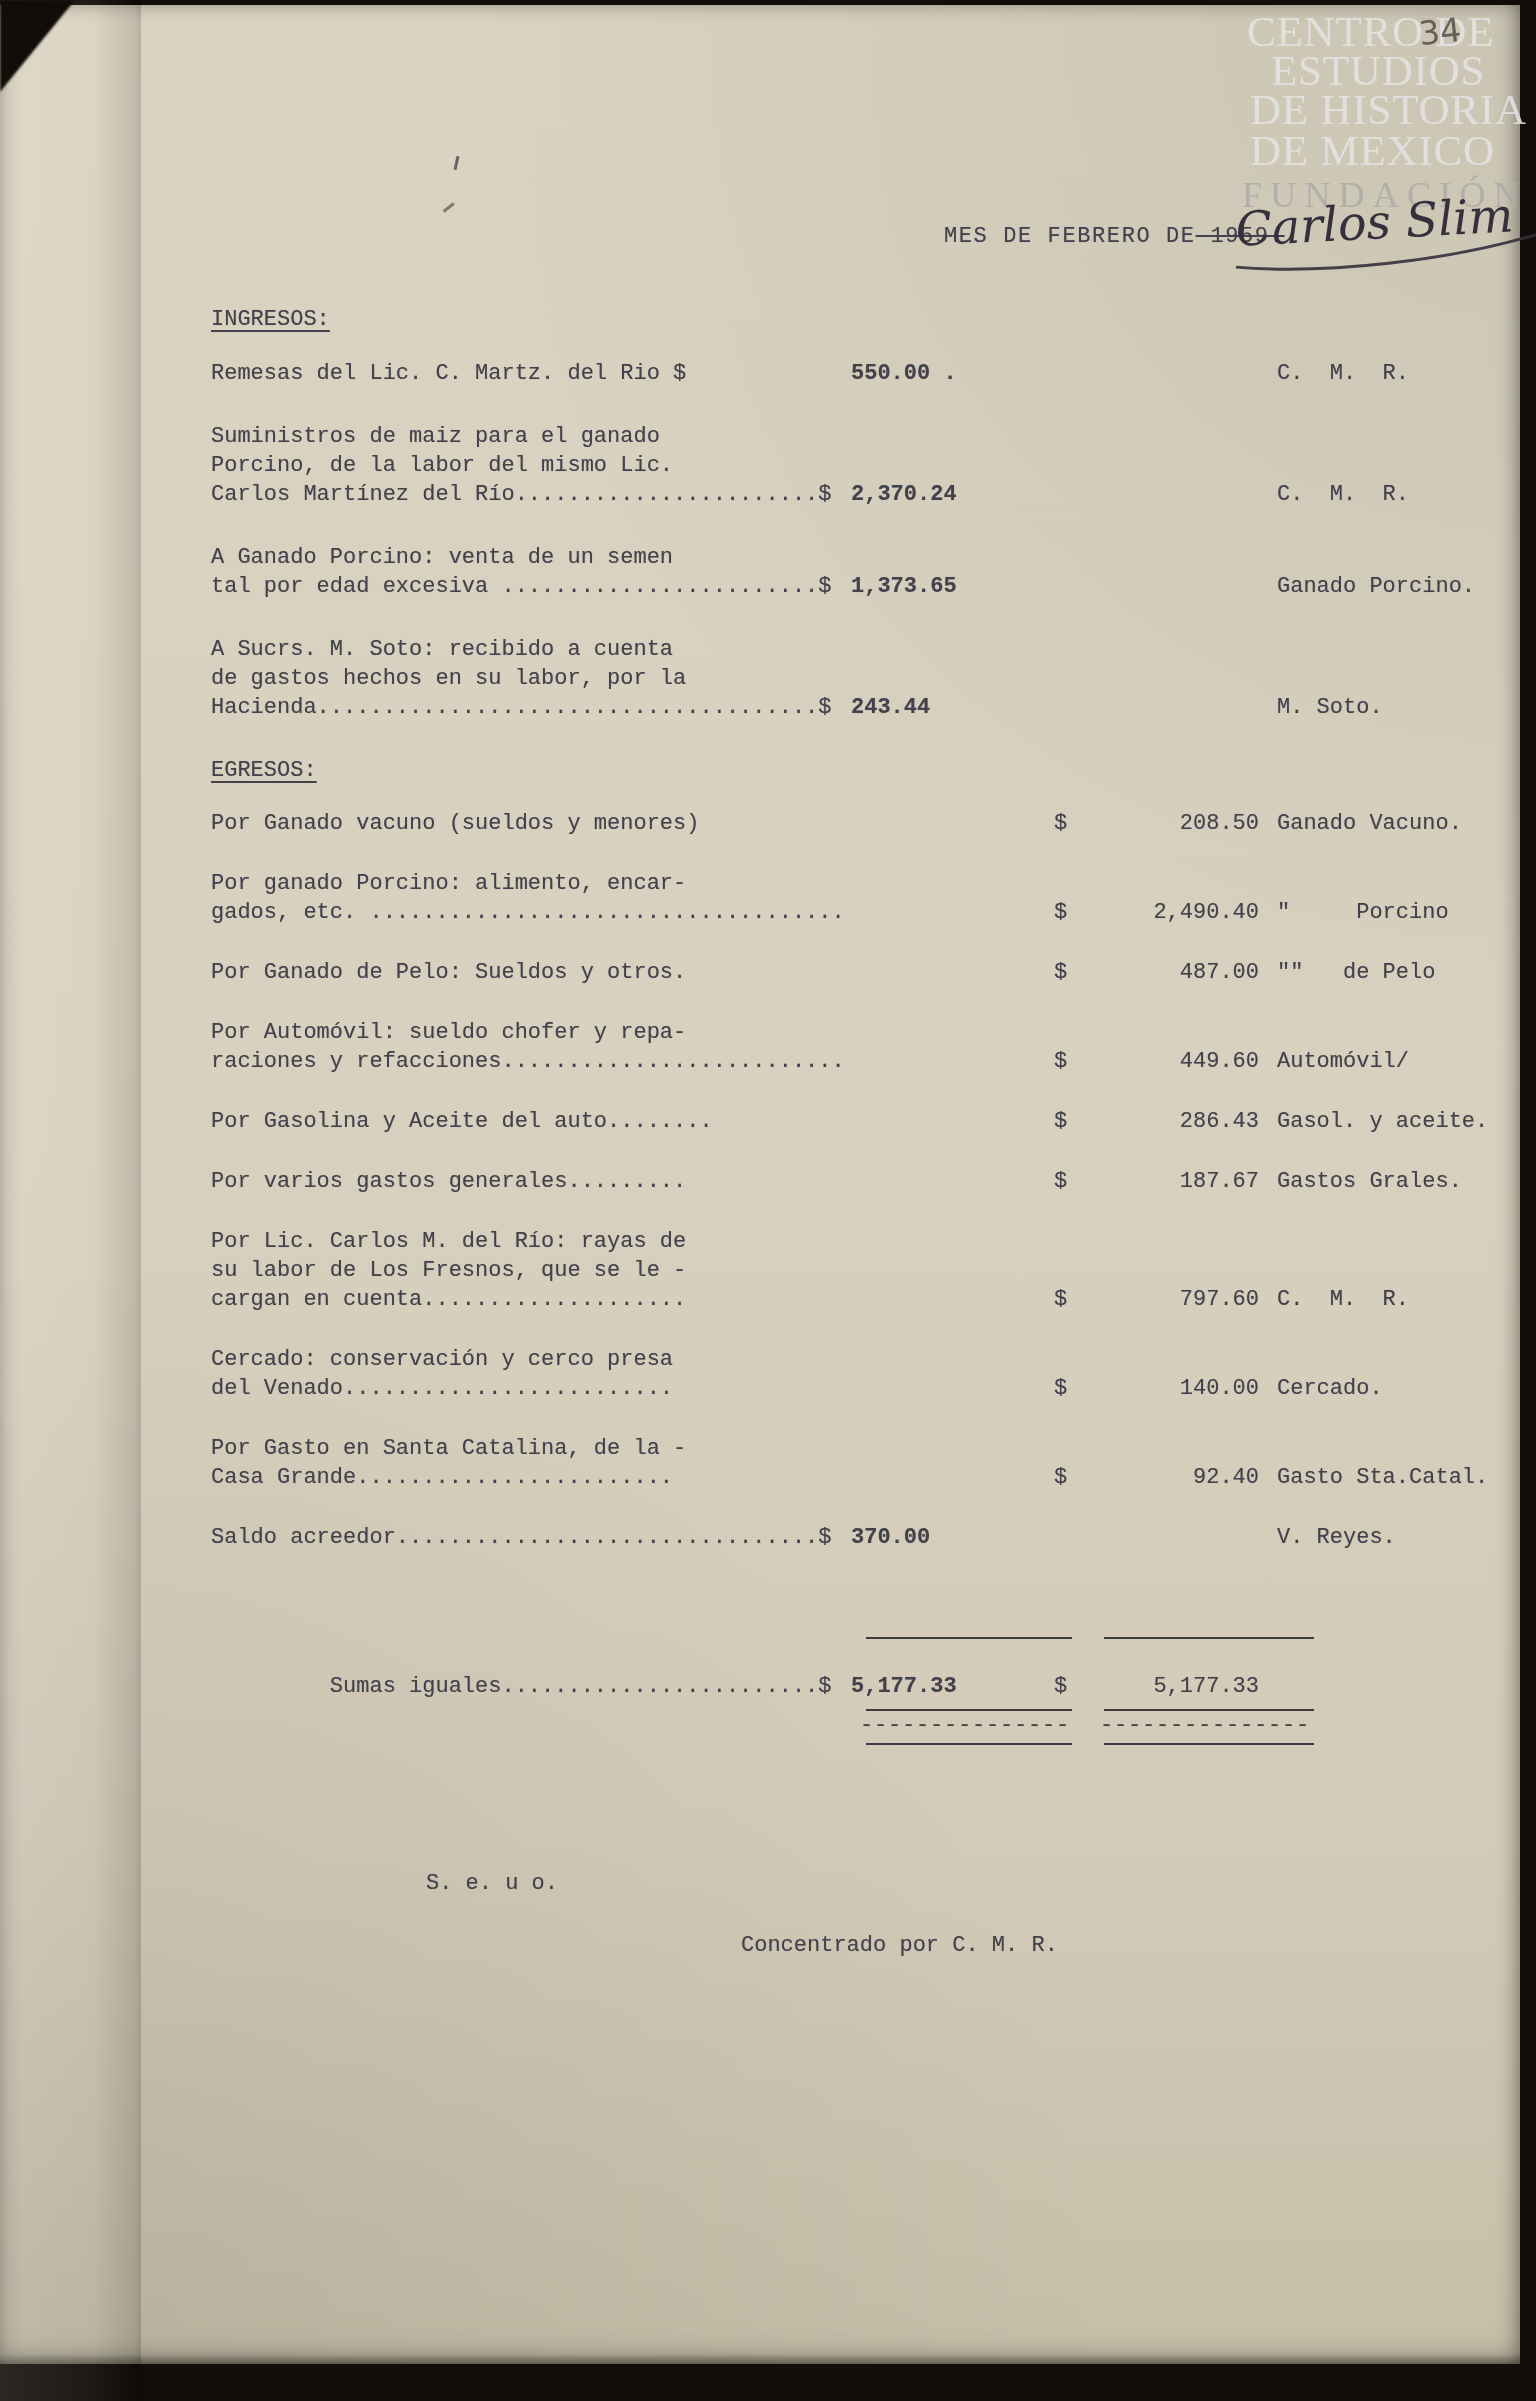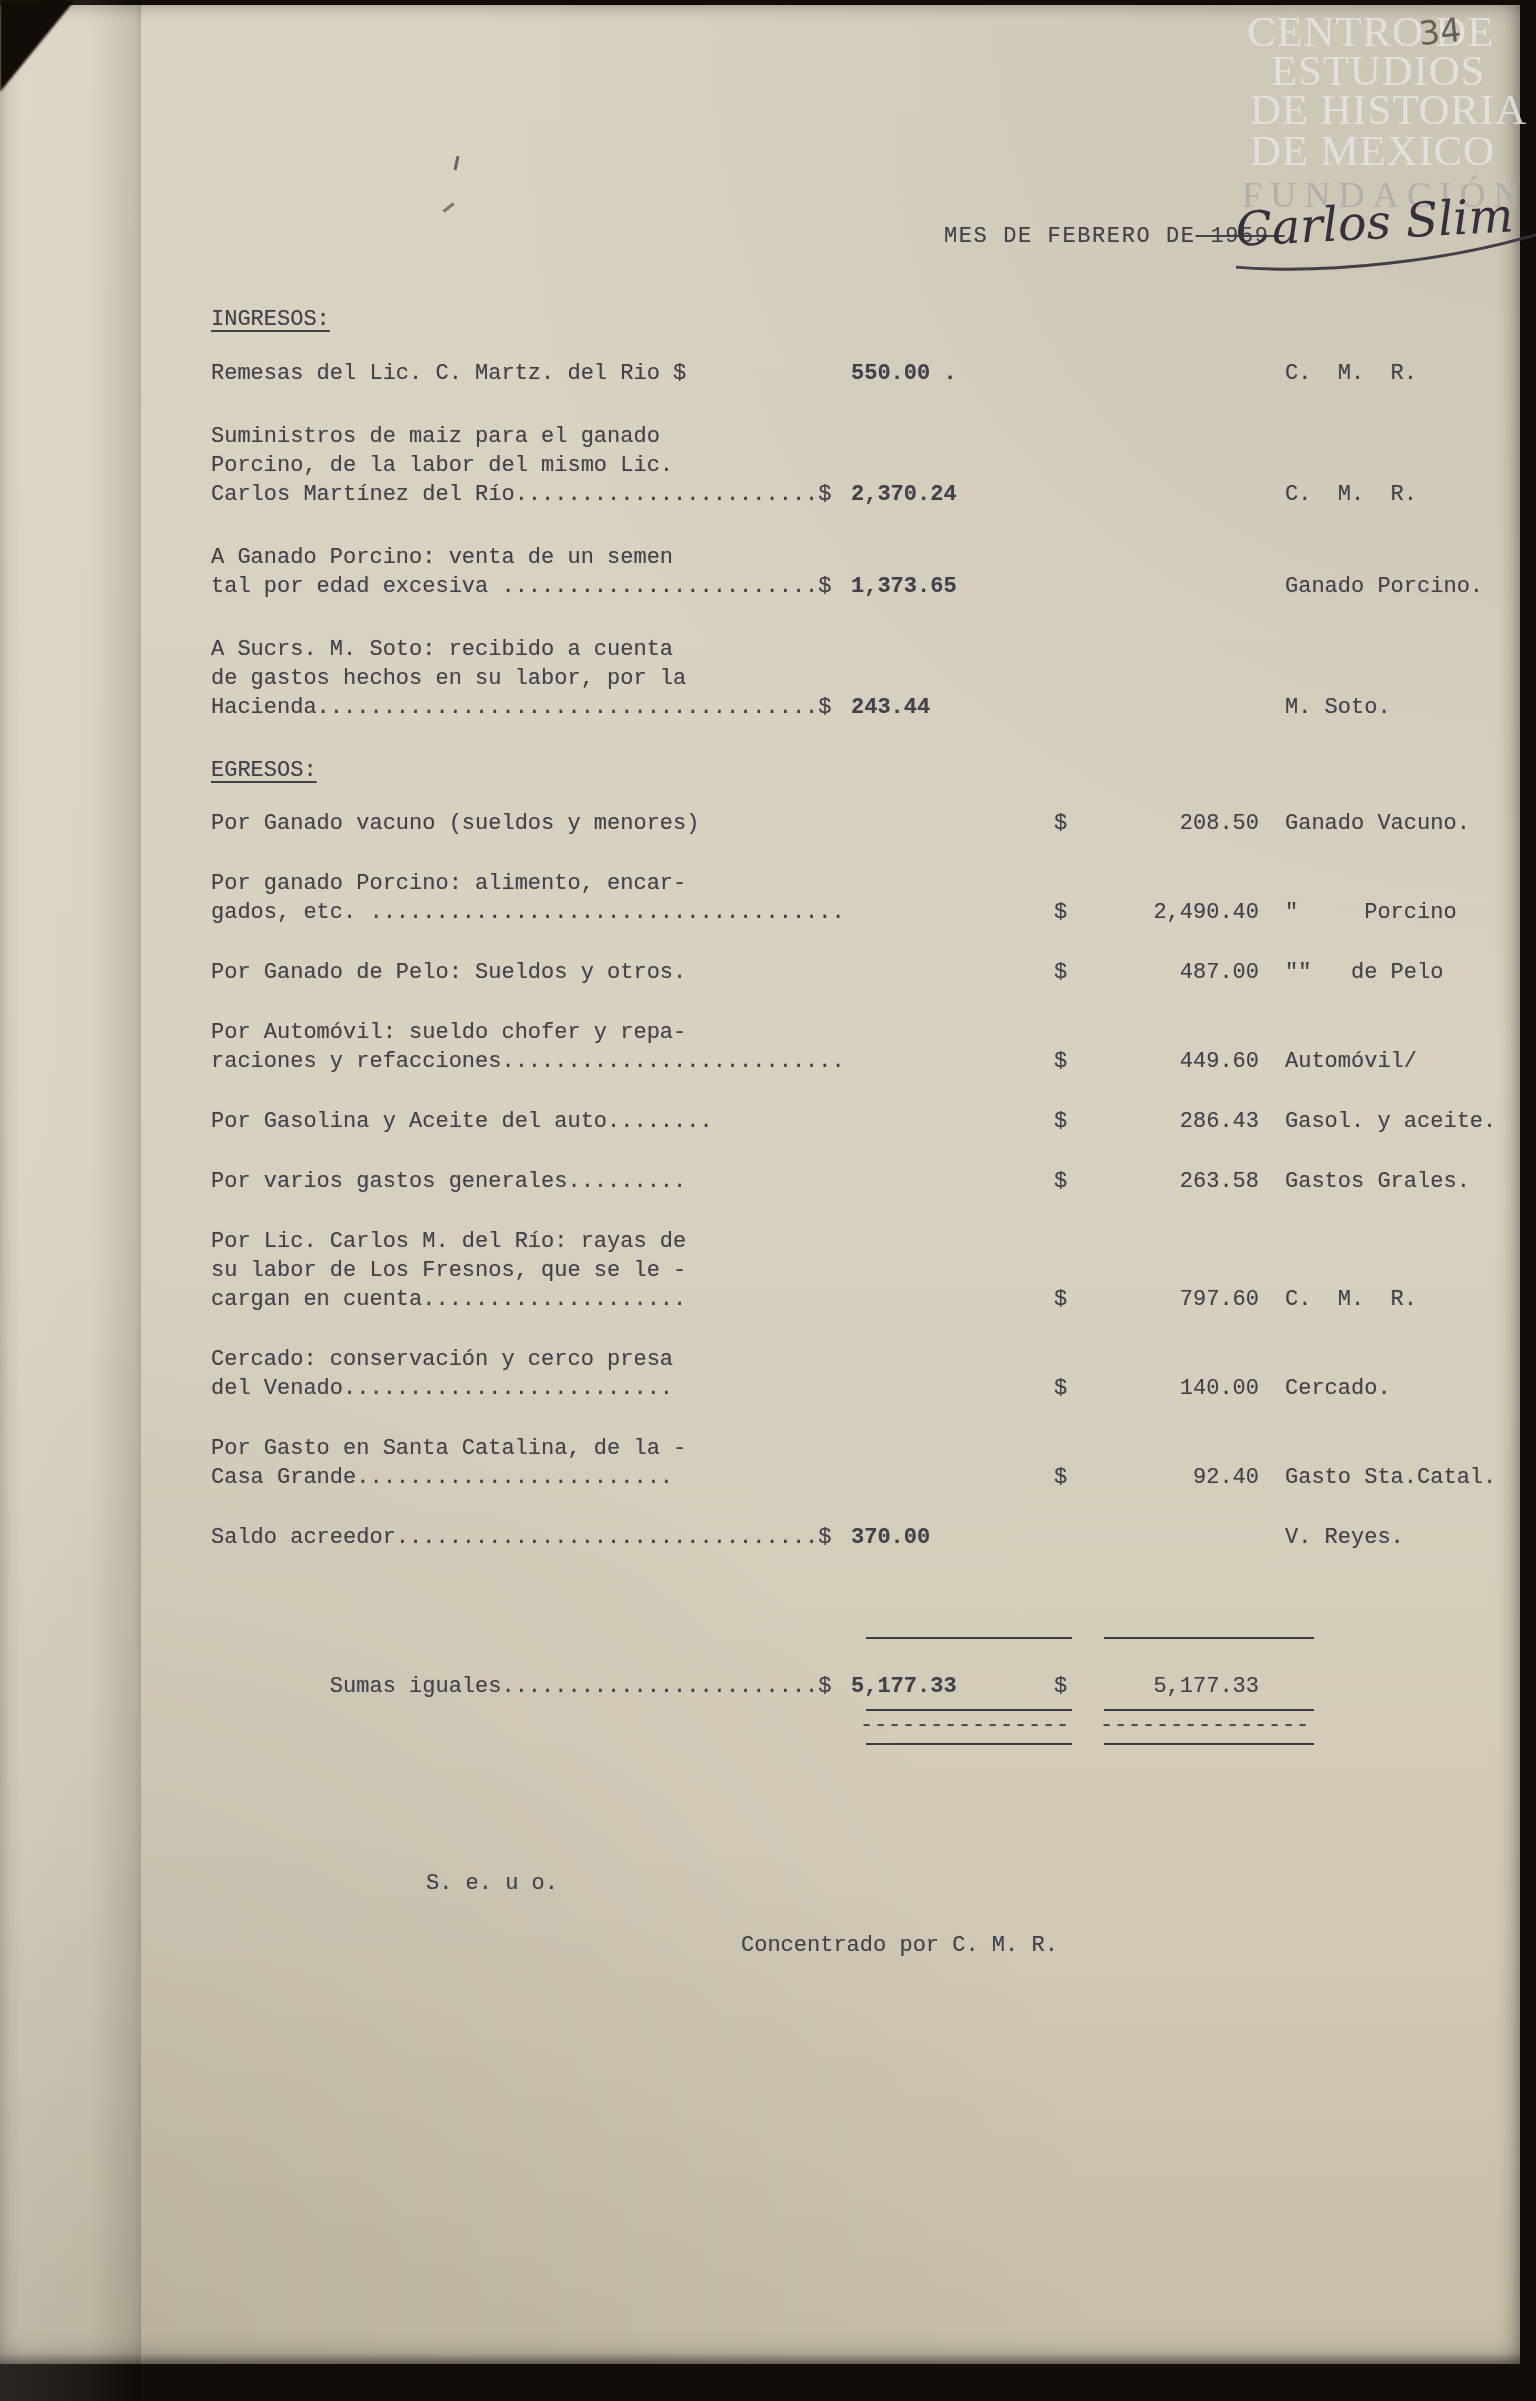--- a/index.html
+++ b/index.html
@@ -51,21 +51,21 @@
     text-decoration:underline;text-decoration-thickness:1.6px;text-underline-offset:4.9px;
     margin:0 0 24.6px 0;
   }
   .heading.eg{margin-top:19.7px;}
   .row{display:flex;align-items:flex-end;margin-bottom:34px;}
   .row.eg{margin-bottom:31px;}
   .row .desc{width:640px;white-space:pre-wrap;}
   .row .a1{width:203px;white-space:pre;font-weight:bold;}
   .row .ds{width:45px;text-align:left;}
   .row .a2{width:160px;text-align:right;}
-  .row .lbl{margin-left:26px;white-space:pre;}
+  .row .lbl{margin-left:18px;white-space:pre;}
   .rule-row{position:relative;height:6.6px;margin-top:85px;}
   .rule-row.tight{margin-top:8.2px;height:4.9px;}
   .rule-row.last{margin-top:0;height:4.9px;}
   .rule{position:absolute;height:0;border-top:2.5px solid #3c3b45;}
   .rule.r1{left:655px;width:206px;}
   .rule.r2{left:893px;width:210px;}
   .sums{margin-top:28px;margin-bottom:0;}
   .dash-row{position:relative;height:29px;}
   .dash-row .dash{position:absolute;top:-3.3px;letter-spacing:0.8px;}
   .dash-row .d1{left:649px;}
@@ -193,21 +193,21 @@
       <div class="a1"></div>
       <div class="ds">$</div>
       <div class="a2">286.43</div>
       <div class="lbl">Gasol. y aceite.</div>
     </div>
 
     <div class="row eg">
       <div class="desc">Por varios gastos generales.........</div>
       <div class="a1"></div>
       <div class="ds">$</div>
-      <div class="a2">263.58</div>
+      <div class="a2">187.67</div>
       <div class="lbl">Gastos Grales.</div>
     </div>
 
     <div class="row eg">
       <div class="desc">Por Lic. Carlos M. del Río: rayas de
 su labor de Los Fresnos, que se le -
 cargan en cuenta....................</div>
       <div class="a1"></div>
       <div class="ds">$</div>
       <div class="a2">797.60</div>

